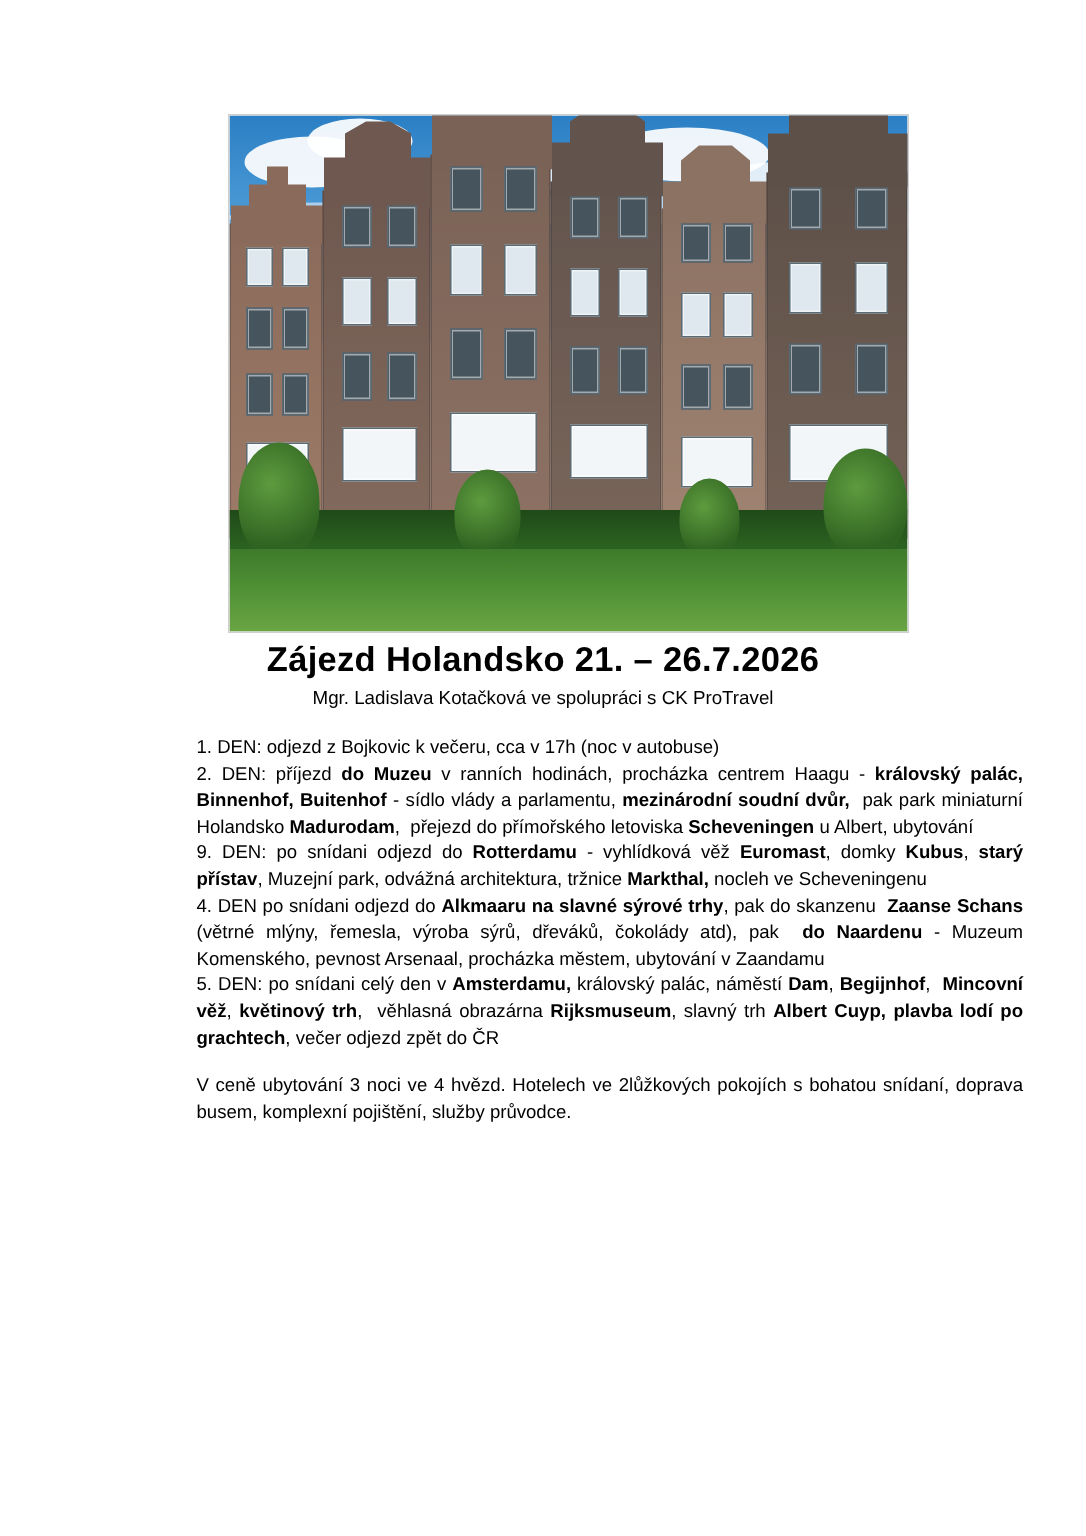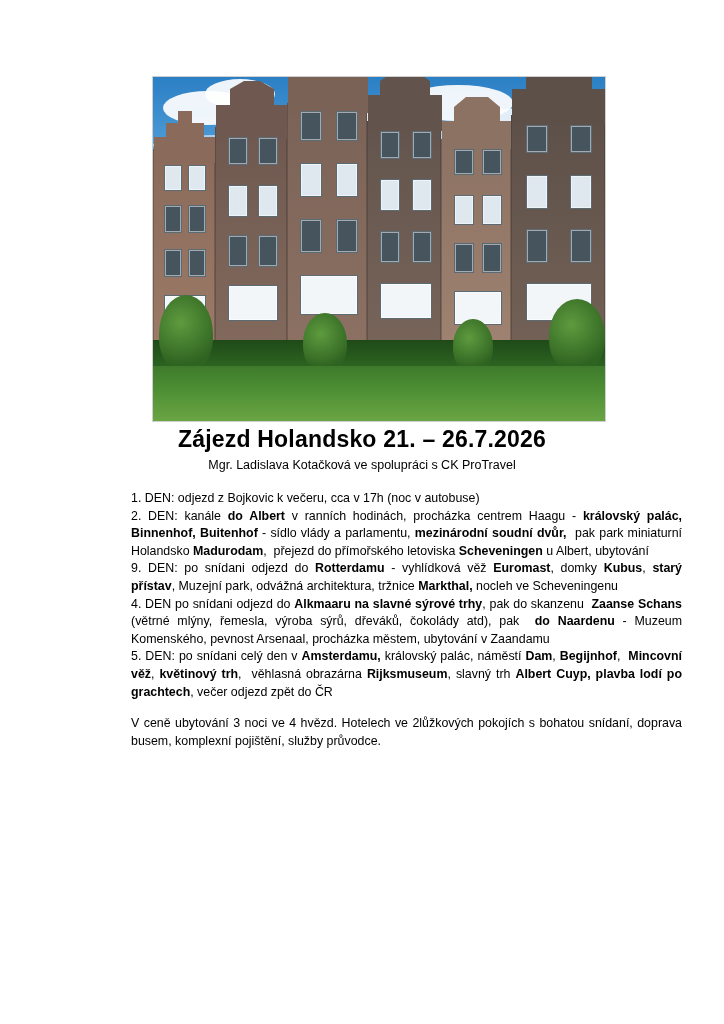--- a/index.html
+++ b/index.html
@@ -260,21 +260,21 @@
 
   <div class="body-text">
 
     <p>
       <span>1. DEN:</span>
       <span> odjezd z Bojkovic k večeru, cca v 17h (noc v autobuse)</span>
     </p>
 
     <p class="justify-spread">
       <span>2. DEN:</span>
-      <span> kanále </span><b>do Albert</b><span> v ranních hodinách, procházka centrem Haagu - </span><b>královský palác, Binnenhof, Buitenhof</b><span> - sídlo vlády a parlamentu, </span><b>mezinárodní soudní dvůr,</b><span>&nbsp; pak park miniaturní Holandsko </span><b>Madurodam</b><span>,&nbsp; přejezd do přímořského letoviska </span><b>Scheveningen</b><span> u Albert, ubytování</span>
+      <span> příjezd </span><b>do Muzeu</b><span> v ranních hodinách, procházka centrem Haagu - </span><b>královský palác, Binnenhof, Buitenhof</b><span> - sídlo vlády a parlamentu, </span><b>mezinárodní soudní dvůr,</b><span>&nbsp; pak park miniaturní Holandsko </span><b>Madurodam</b><span>,&nbsp; přejezd do přímořského letoviska </span><b>Scheveningen</b><span> u Albert, ubytování</span>
     </p>
 
     <p class="justify-spread">
       <span>9. DEN:</span>
       <span> po snídani odjezd do </span><b>Rotterdamu</b><span> - vyhlídková věž </span><b>Euromast</b><span>, domky </span><b>Kubus</b><span>, </span><b>starý přístav</b><span>, Muzejní park, odvážná architektura, tržnice </span><b>Markthal,</b><span> nocleh ve Scheveningenu</span>
     </p>
 
     <p class="justify-spread">
       <span>4. DEN</span>
       <span> po snídani odjezd do </span><b>Alkmaaru na slavné sýrové trhy</b><span>, pak do skanzenu&nbsp; </span><b>Zaanse Schans</b><span> (větrné mlýny, řemesla, výroba sýrů, dřeváků, čokolády atd), pak&nbsp; </span><b>do Naardenu</b><span> - Muzeum Komenského, pevnost Arsenaal, procházka městem, ubytování v Zaandamu</span>

